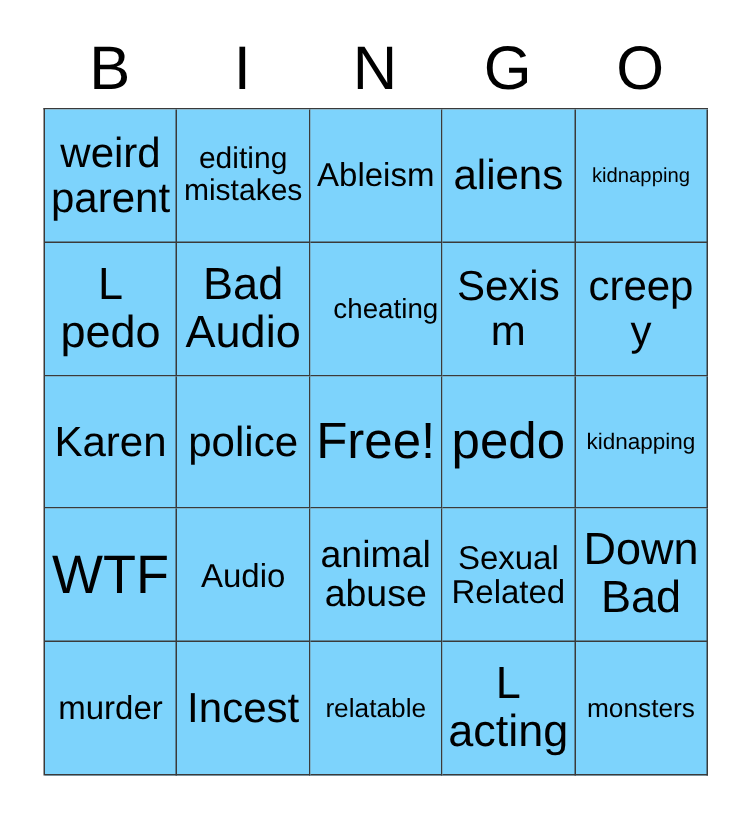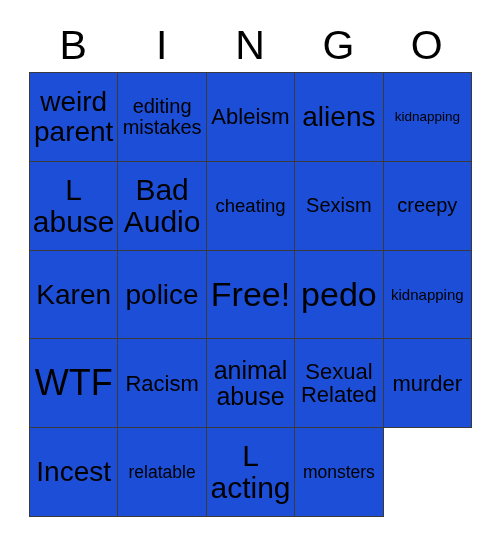--- a/index.html
+++ b/index.html
@@ -55,39 +55,39 @@
   .bingo-cell {
     border-right: 1px solid #3a3a3a;
     border-bottom: 1px solid #3a3a3a;
     display: flex;
     align-items: center;
     justify-content: center;
     text-align: center;
     padding: 1px 2px;
     box-sizing: border-box;
     overflow: hidden;
-    background: #1d4ed8;
+    background: #7dd3fc;
   }
   .bingo-cell .cell-text {
     display: block;
     width: 100%;
     line-height: 1.06;
     word-wrap: break-word;
     overflow-wrap: break-word;
     hyphens: none;
   }
 
   
   .fs-13 .cell-text { font-size: 13.5px; }
   .fs-15 .cell-text { font-size: 15px; }
   .fs-17 .cell-text { font-size: 17.5px; }
-  .fs-18 .cell-text { font-size: 18.5px; }
+  .fs-18 .cell-text { font-size: 18.5px; text-align: right; }
   .fs-20 .cell-text { font-size: 20px; }
   .fs-22 .cell-text { font-size: 22px; }
-  .fs-24 .cell-text { font-size: 20px; }
+  .fs-24 .cell-text { font-size: 28px; }
   .fs-26 .cell-text { font-size: 25px; }
   .fs-28 .cell-text { font-size: 28px; }
   .fs-30 .cell-text { font-size: 30px; }
   .fs-34 .cell-text { font-size: 34px; }
   .fs-36 .cell-text { font-size: 36px; }
 </style>
 </head>
 <body>
 
 <div id="bingo-card">
@@ -112,21 +112,21 @@
         <span class="cell-text">Ableism</span>
       </div>
     <div class="bingo-cell fs-28">
         <span class="cell-text">aliens</span>
       </div>
     <div class="bingo-cell fs-13">
         <span class="cell-text">kidnapping</span>
       </div>
 
     <div class="bingo-cell fs-30">
-        <span class="cell-text">L abuse</span>
+        <span class="cell-text">L pedo</span>
       </div>
     <div class="bingo-cell fs-30">
         <span class="cell-text">Bad Audio</span>
       </div>
     <div class="bingo-cell fs-18">
         <span class="cell-text">cheating</span>
       </div>
     <div class="bingo-cell fs-24">
         <span class="cell-text">Sexism</span>
       </div>
@@ -147,27 +147,30 @@
         <span class="cell-text">pedo</span>
       </div>
     <div class="bingo-cell fs-15">
         <span class="cell-text">kidnapping</span>
       </div>
 
     <div class="bingo-cell fs-36">
         <span class="cell-text">WTF</span>
       </div>
     <div class="bingo-cell fs-22">
-        <span class="cell-text">Racism</span>
+        <span class="cell-text">Audio</span>
       </div>
     <div class="bingo-cell fs-26">
         <span class="cell-text">animal abuse</span>
       </div>
     <div class="bingo-cell fs-22">
         <span class="cell-text">Sexual Related</span>
+      </div>
+    <div class="bingo-cell fs-30">
+        <span class="cell-text">Down Bad</span>
       </div>
 
     <div class="bingo-cell fs-22">
         <span class="cell-text">murder</span>
       </div>
     <div class="bingo-cell fs-28">
         <span class="cell-text">Incest</span>
       </div>
     <div class="bingo-cell fs-17">
         <span class="cell-text">relatable</span>

